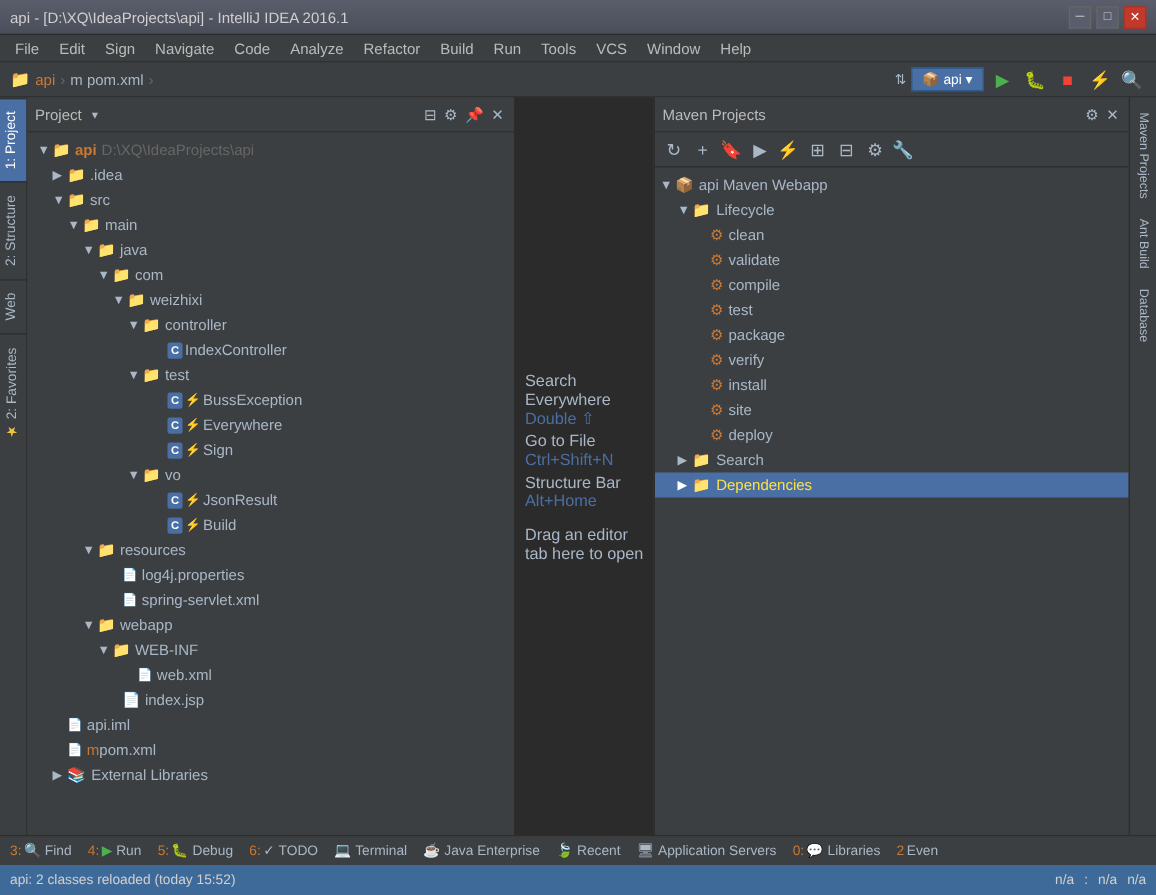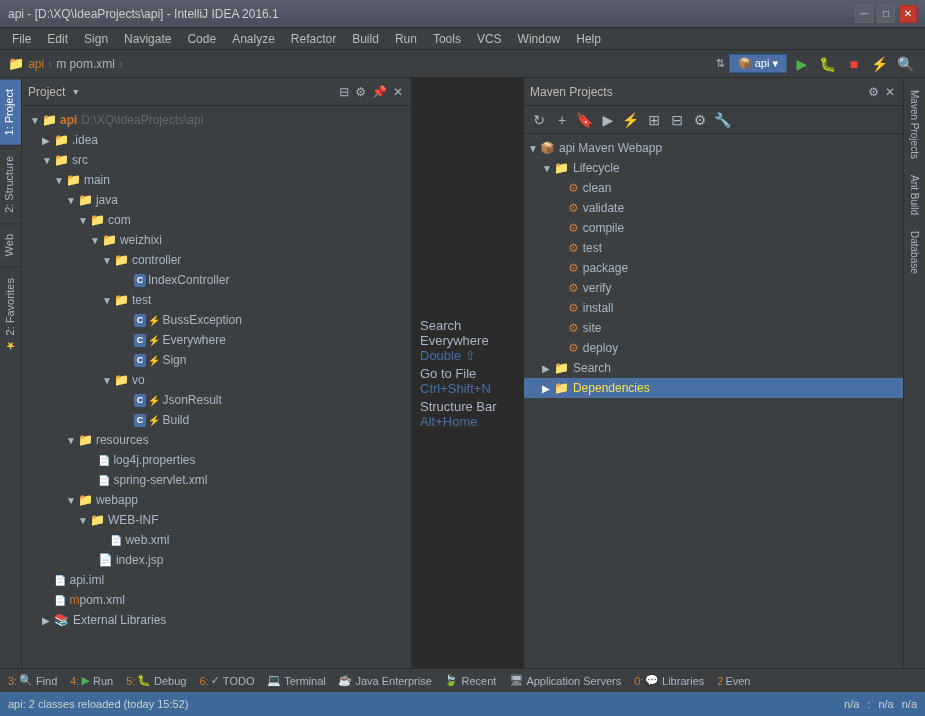--- a/index.html
+++ b/index.html
@@ -370,20 +370,23 @@
         <span class="keys">Double ⇧</span>
       </div>
       <div class="shortcut-line">
         <span class="action">Go to File </span>
         <span class="keys">Ctrl+Shift+N</span>
       </div>
       <div class="shortcut-line">
         <span class="action">Structure Bar </span>
         <span class="keys">Alt+Home</span>
       </div>
+      <div class="shortcut-line" style="margin-top:12px;">
+        <span class="action">Drag an editor tab here to open</span>
+      </div>
     </div>
   </div>
 
   <div id="maven-panel">
     <div id="maven-header">
       <span class="maven-title">Maven Projects</span>
       <div class="header-icons">
         <span class="header-icon">⚙</span>
         <span class="header-icon">✕</span>
       </div>

